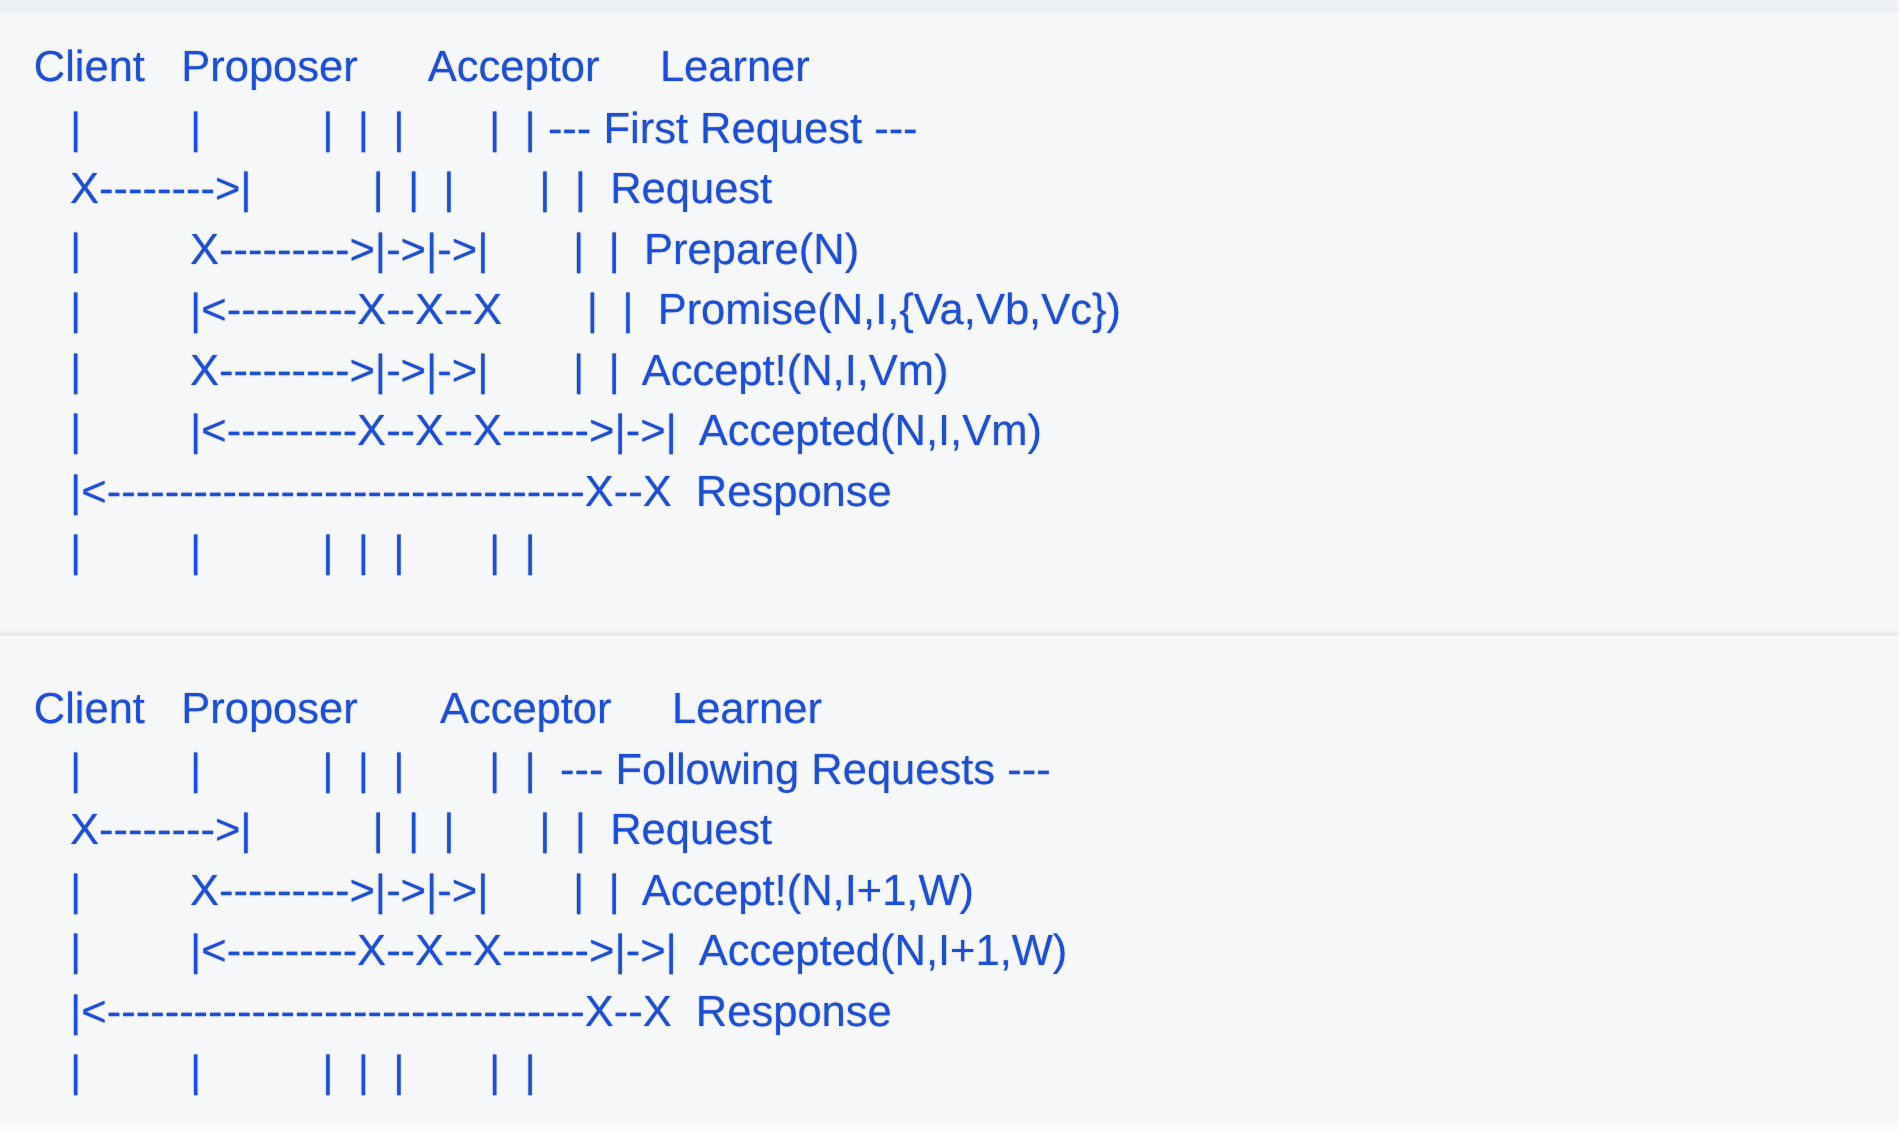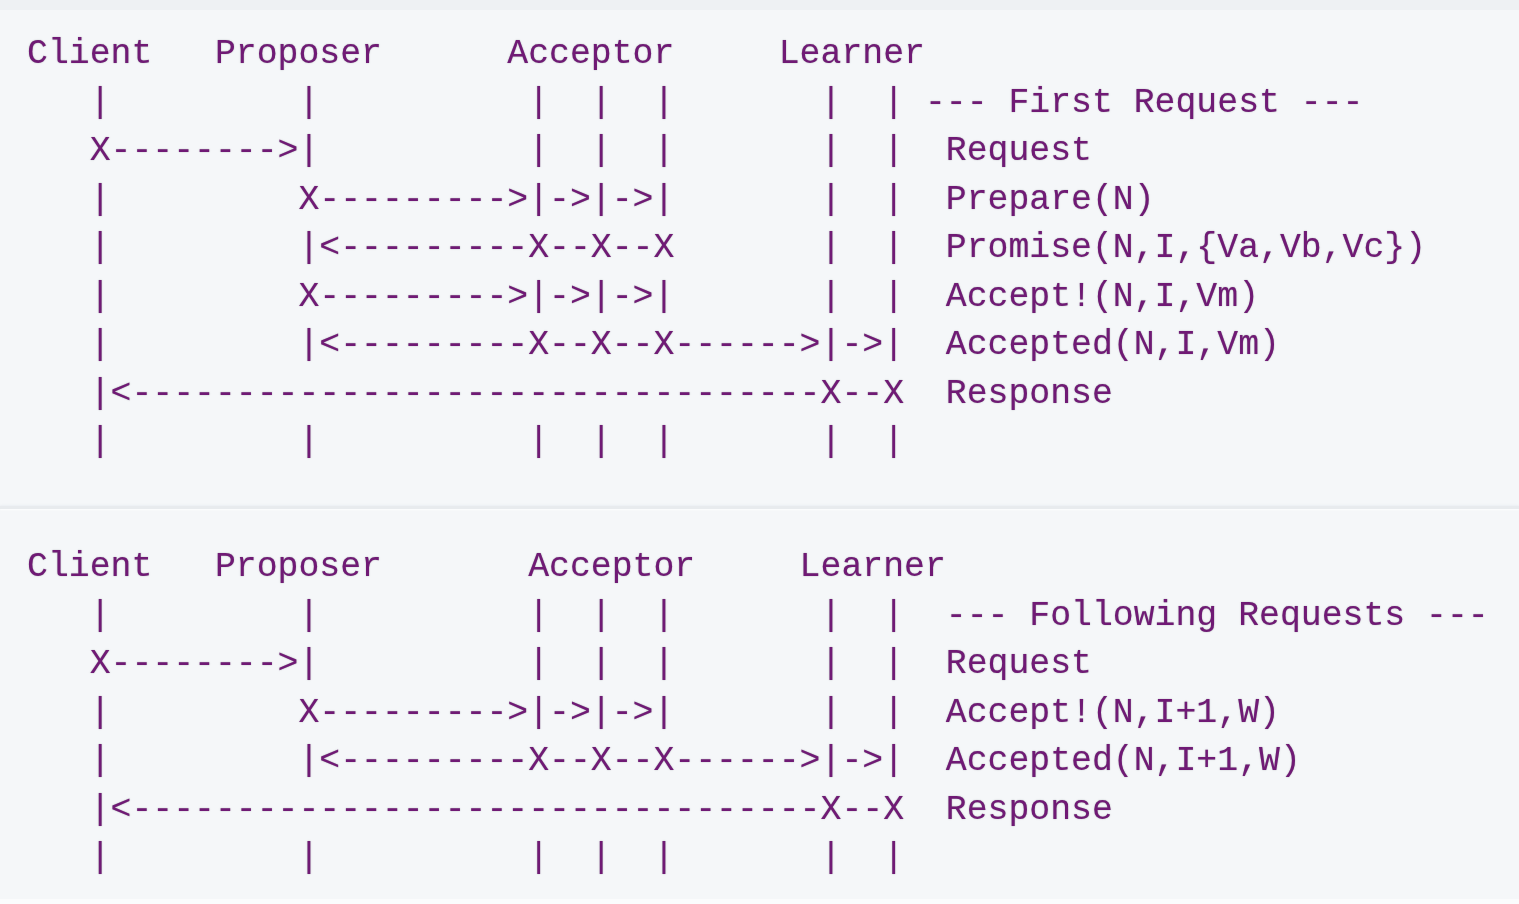--- a/index.html
+++ b/index.html
@@ -17,24 +17,24 @@
   .top-strip {
     position: absolute;
     left: 0; top: 0;
     width: 100%; height: 10px;
     background: #eef1f3;
   }
   pre.ascii-diagram {
     position: absolute;
     margin: 0;
     left: 27px;
-    font-family: Liberation Mono, monospace;
+    font-family: Liberation Sans, sans-serif;
     font-size: 34.8px;
     line-height: 48.5px;
-    color: #701a75;
+    color: #1d4ed8;
     text-shadow: 0 0 1.2px rgba(70, 75, 82, 0.55);
     white-space: pre;
   }
   #diagram-first {
     top: 30px;
   }
   #diagram-following {
     top: 543px;
   }
   .section-divider {

